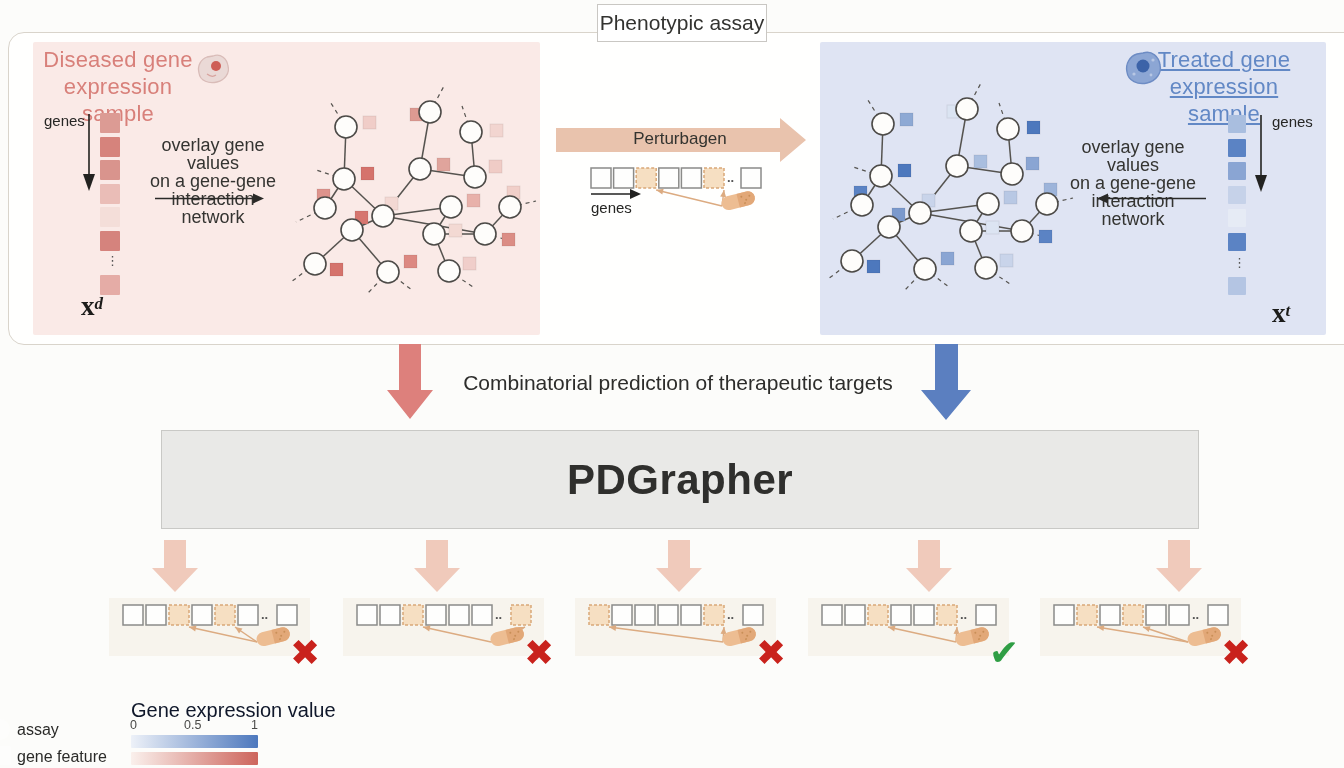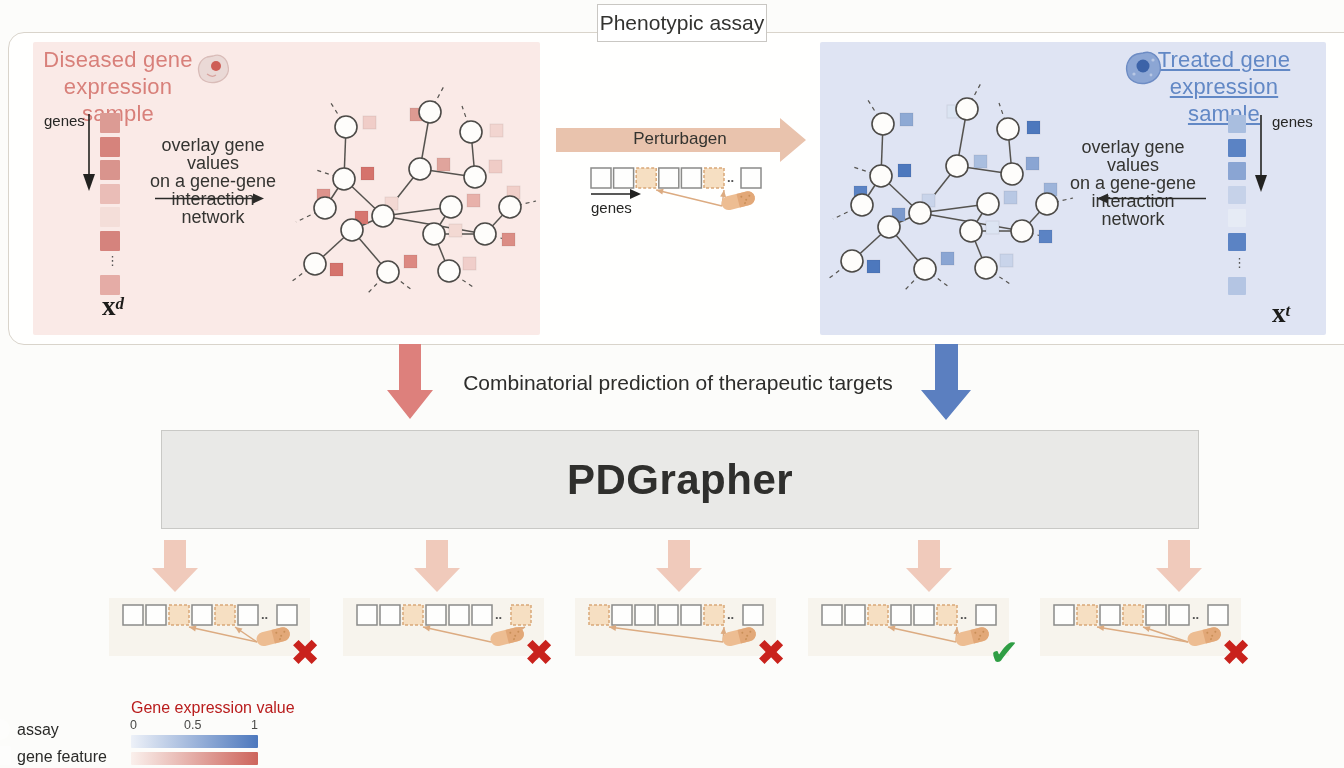--- a/index.html
+++ b/index.html
@@ -39,21 +39,21 @@
     border:1.5px solid #c9c9c6;display:flex;align-items:center;justify-content:center;
   }
   .pdg-label{font-size:42px;font-weight:bold;color:#2f2f2d;letter-spacing:.5px;}
   .mark{font-size:36px;font-weight:bold;line-height:36px;z-index:4;}
   .legend-shape{border:1.6px solid #59595
 
 6;background:#fdfdfc;}
   .legend-circle{left:-11px;top:719px;width:21px;height:21px;border-radius:50%;}
   .legend-square{left:-8px;top:746px;width:19px;height:19px;border-radius:2px;}
   .legend-label{font-size:16px;color:#2b2b29;}
-  .cbar-title{left:131px;top:699px;font-size:16px;color:#b91c1c;}
+  .cbar-title{left:131px;top:699px;font-size:20px;color:#0f172a;}
   .cbar-tick{font-size:12.5px;color:#4a4a48;}
   .cbar{left:131px;width:127px;height:13px;border-radius:1px;}
 </style>
 </head>
 <body>
 
 <div class="stage">
 
   <div class="abs outer-box"></div>
   <div class="abs assay-title-box">
@@ -78,21 +78,21 @@
   <div class="vec-col" style="left:100px;top:113px;" id="vec-diseased">
       <div class="vec-sq" style="top: 0px; width: 20px; height: 20px; background: rgb(220, 155, 148);"></div>
       <div class="vec-sq" style="top: 23.5px; width: 20px; height: 20px; background: rgb(214, 131, 124);"></div>
       <div class="vec-sq" style="top: 47px; width: 20px; height: 20px; background: rgb(217, 148, 141);"></div>
       <div class="vec-sq" style="top: 70.5px; width: 20px; height: 20px; background: rgb(234, 189, 183);"></div>
       <div class="vec-sq" style="top: 94px; width: 20px; height: 20px; background: rgb(244, 222, 217);"></div>
       <div class="vec-sq" style="top: 117.5px; width: 20px; height: 20px; background: rgb(213, 131, 125);"></div>
       <div class="vec-ellipsis" style="top: 140px; left: 6px;">⋮</div>
       <div class="vec-sq" style="top: 162px; width: 20px; height: 20px; background: rgb(229, 172, 166);"></div>
     </div>
-  <div class="abs formula" style="left:102px;top:291px;">
+  <div class="abs formula" style="left:81px;top:291px;">
     <span>x</span><sup>d</sup>
   </div>
   <div class="abs overlay-text" style="left:141px;top:136px;width:144px;">
     <div>overlay gene values</div>
     <div>on a gene-gene</div>
     <div>interaction network</div>
   </div>
   <svg class="abs" style="left:155px;top:192px;" width="110" height="13">
     <line x1="0" y1="6.5" x2="99" y2="6.5" stroke="#2a2a28" stroke-width="1.4"></line>
     <polygon points="98,1.5 109,6.5 98,11.5" fill="#2a2a28"></polygon>

